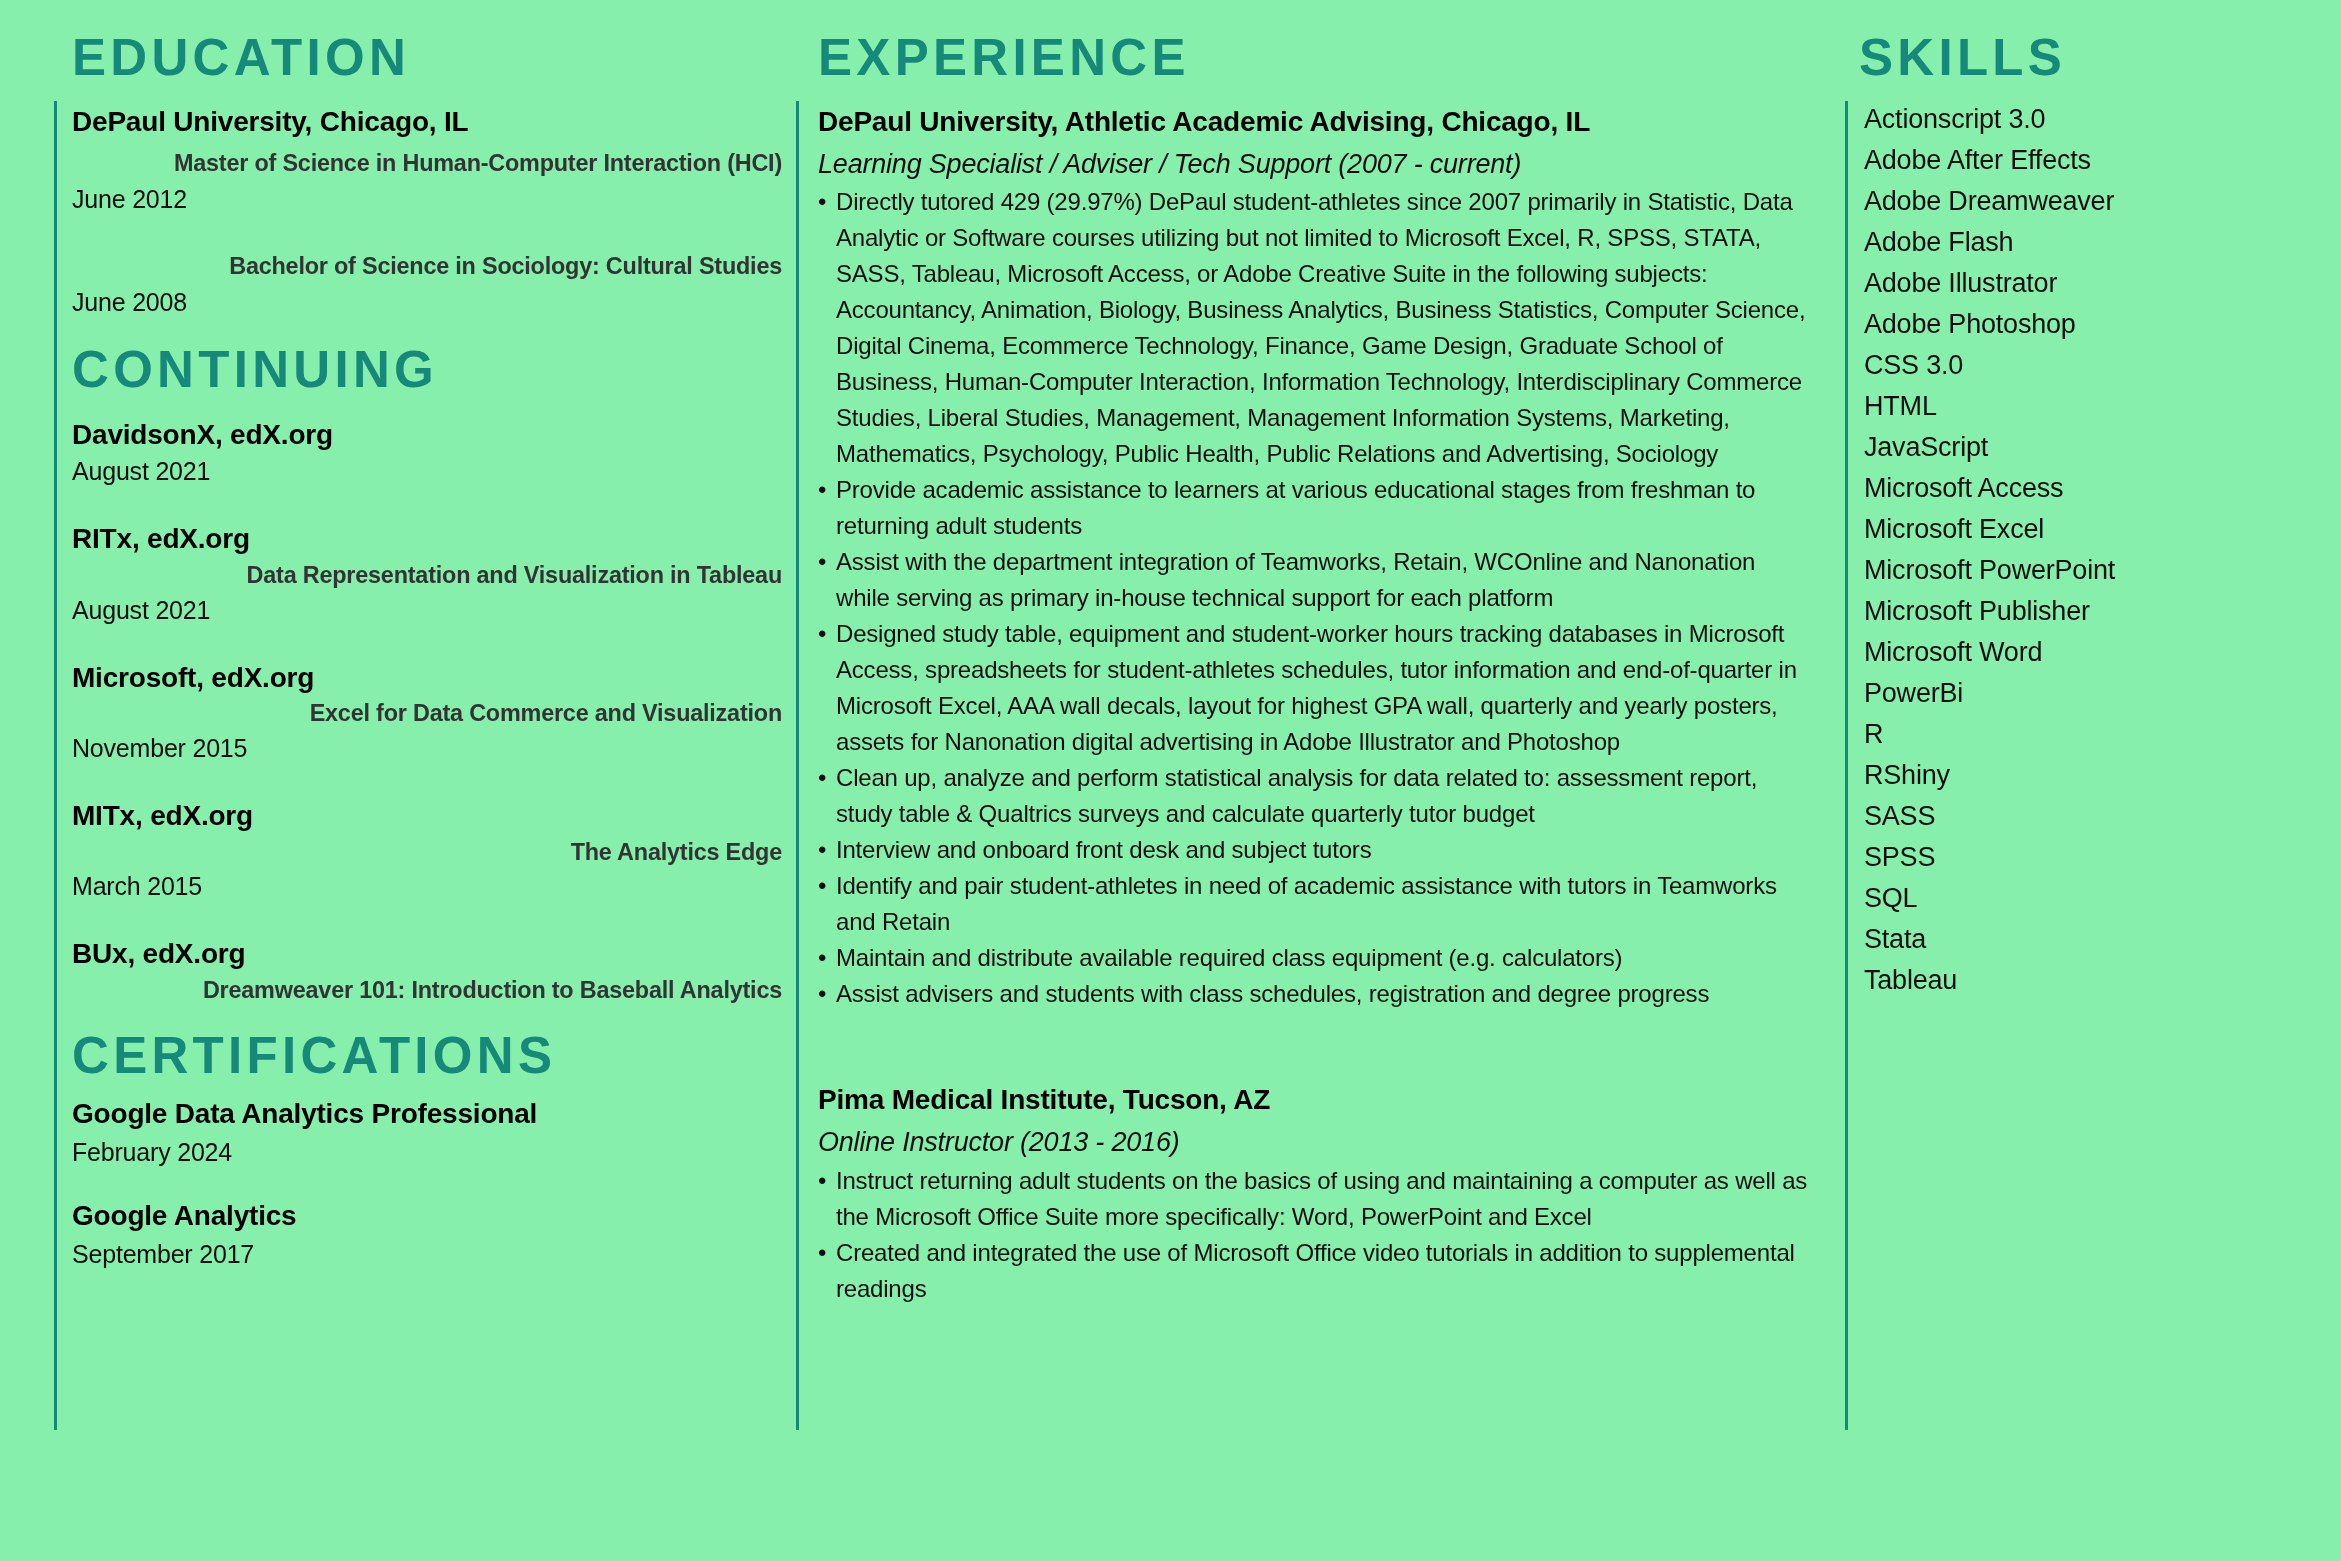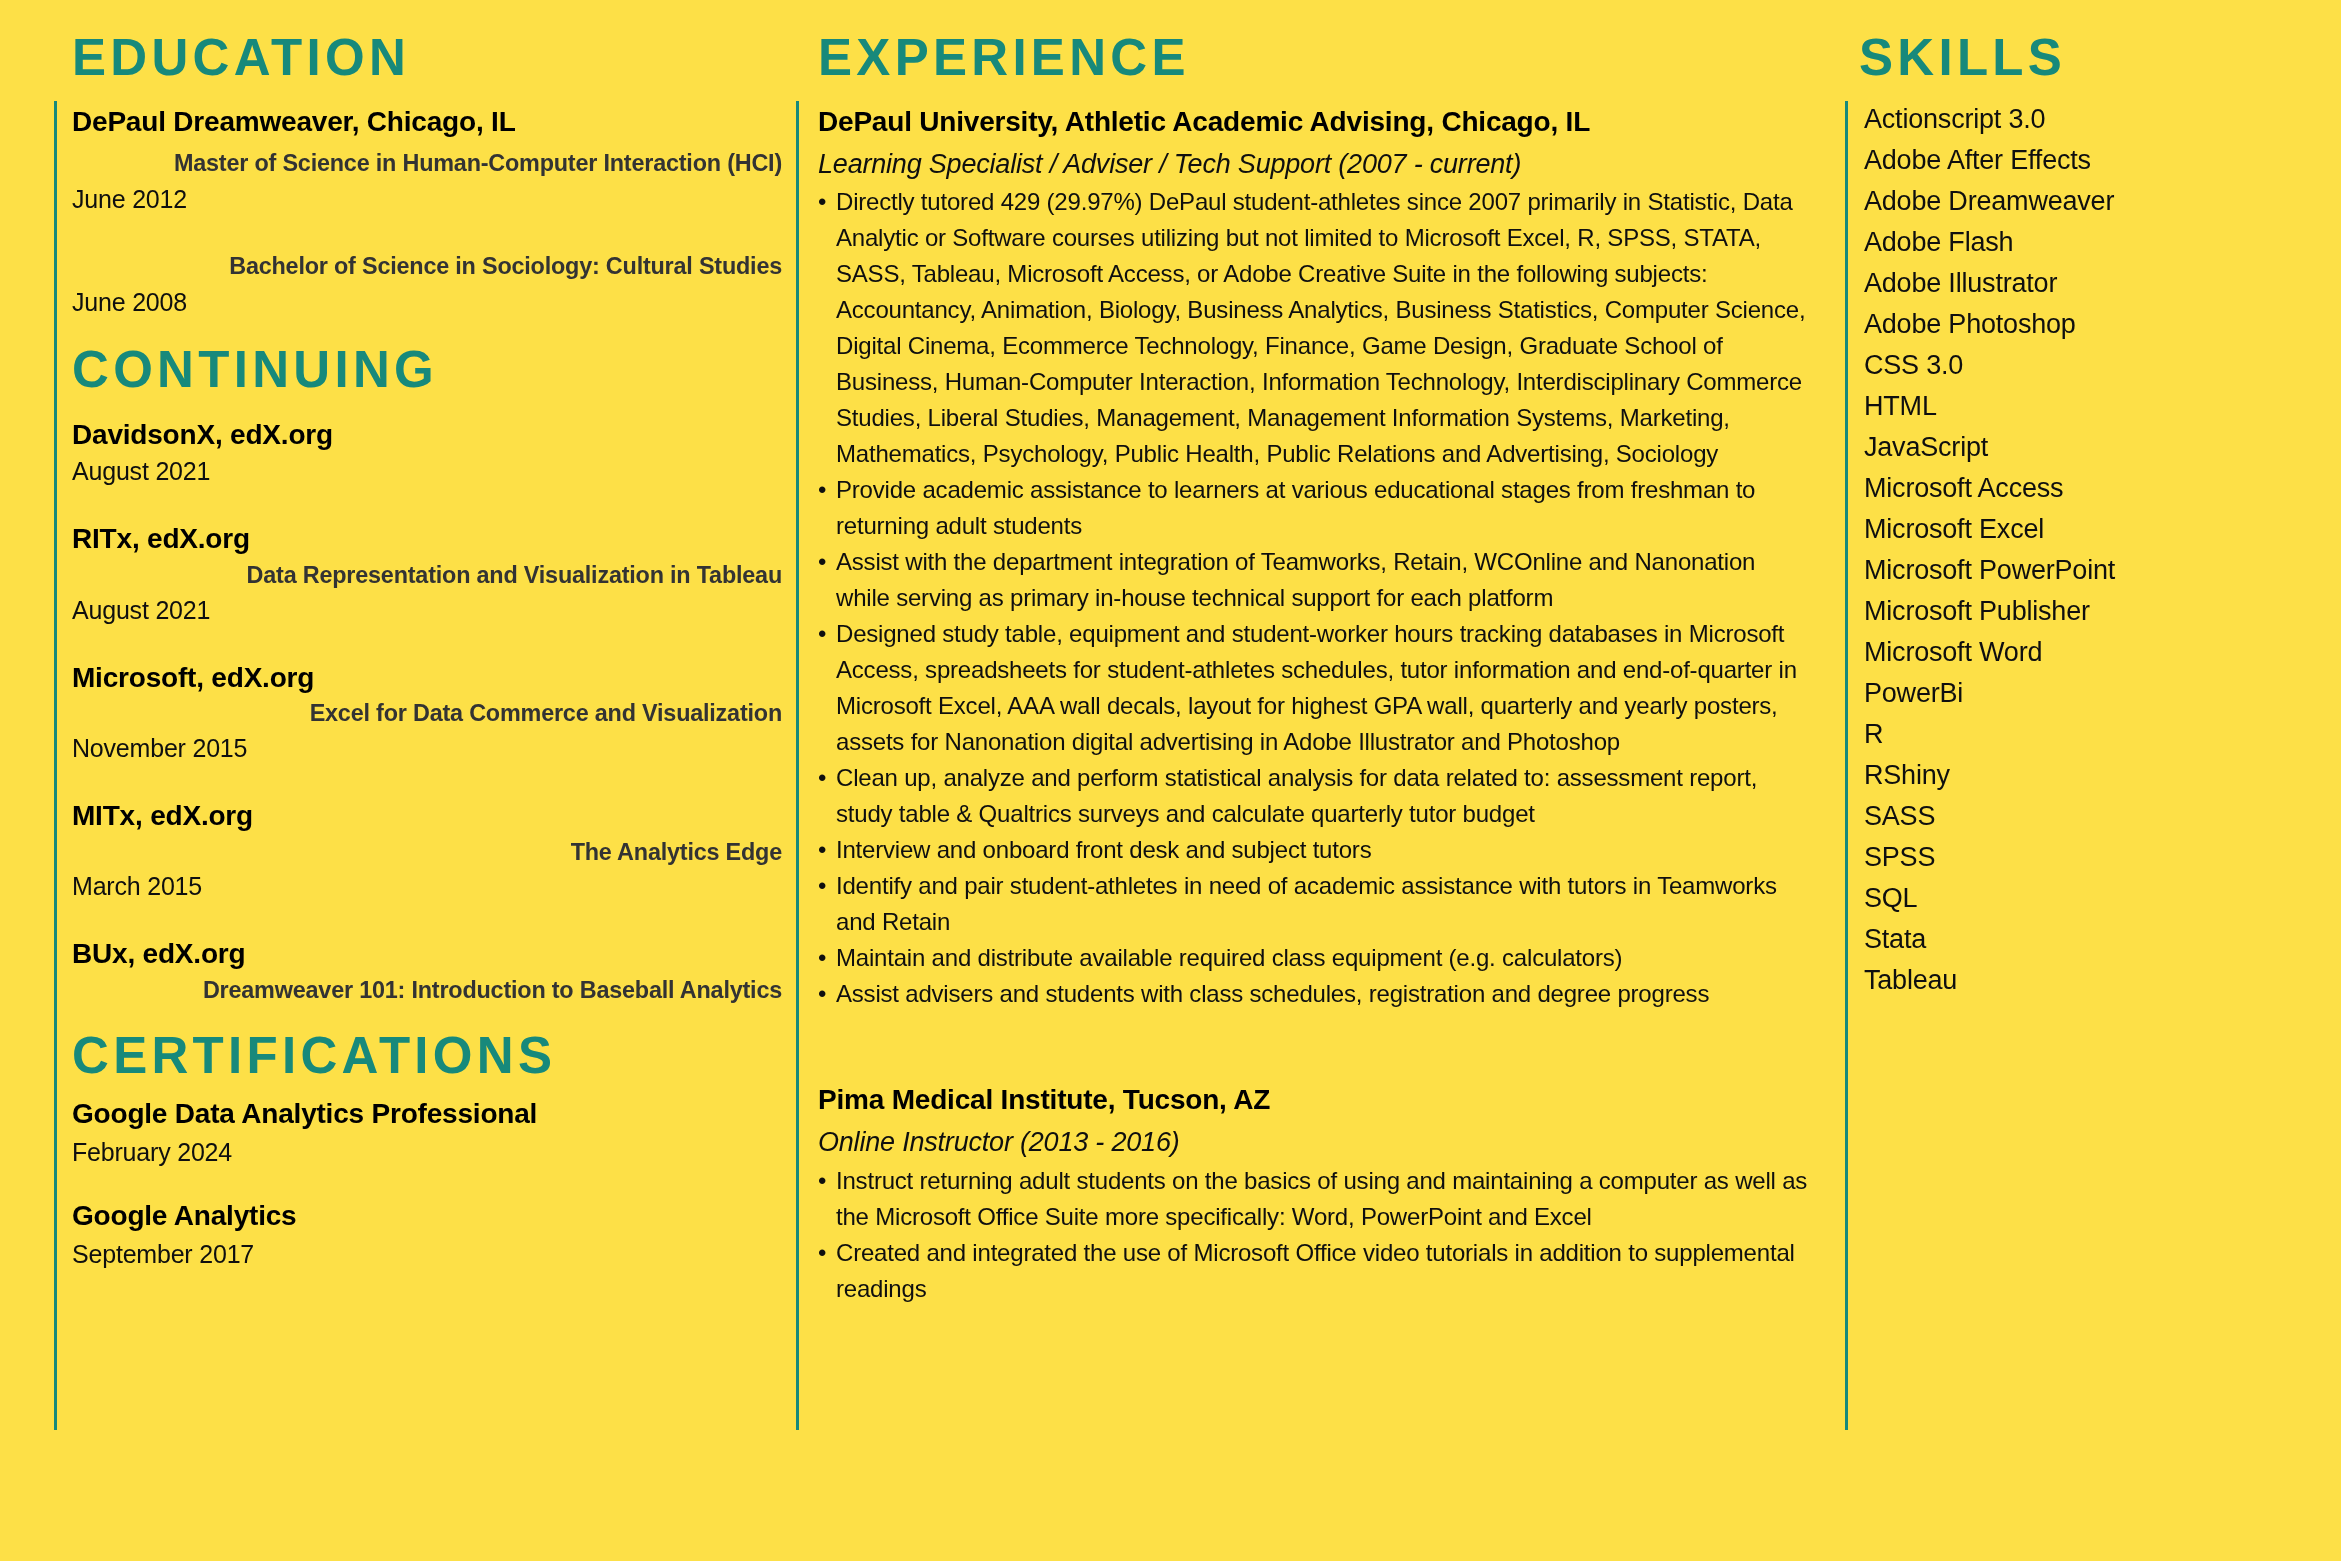--- a/index.html
+++ b/index.html
@@ -1,18 +1,18 @@
 <!DOCTYPE html>
 <html style="--accent: #17897b;font-size:11.4px"><head>
 <meta charset="utf-8">
 <style>
   :root { --accent:#17897b; }
   html,body { margin:0; padding:0; background:#ffffff; }
   .page {
-    position:relative; width:2342px; height:1561px; background:#fde047;
+    position:relative; width:2342px; height:1561px; background:#86efac;
     font-family:"Liberation Sans","DejaVu Sans",sans-serif; color:#000;
     overflow:hidden; letter-spacing:-0.2px;
   }
   .divider { position:absolute; top:101px; width:2.8px; height:1329px; background:var(--accent); }
   .d1 { left:54px; } .d2 { left:796px; } .d3 { left:1845px; }
 
   .col { position:absolute; top:30px; }
   .col1 { left:72px;  width:710px; }
   .col2 { left:818px; width:994px; }
   .col3 { left:1859px; width:440px; }
@@ -47,21 +47,21 @@
 
 <div class="page">
 
   <div class="divider d1"></div>
   <div class="divider d2"></div>
   <div class="divider d3"></div>
 
   <div class="col col1">
     <h2 class="sec">EDUCATION</h2>
 
-    <div class="title m28">DePaul Dreamweaver, Chicago, IL</div>
+    <div class="title m28">DePaul University, Chicago, IL</div>
     <div class="sub m16">Master of Science in Human-Computer Interaction (HCI)</div>
     <div class="date m10">June 2012</div>
     <div class="sub m52">Bachelor of Science in Sociology: Cultural Studies</div>
     <div class="date m10">June 2008</div>
 
     <h2 class="sec m80">CONTINUING</h2>
 
     <div class="title m28">DavidsonX, edX.org</div>
     <div class="date m8">August 2021</div>
 

